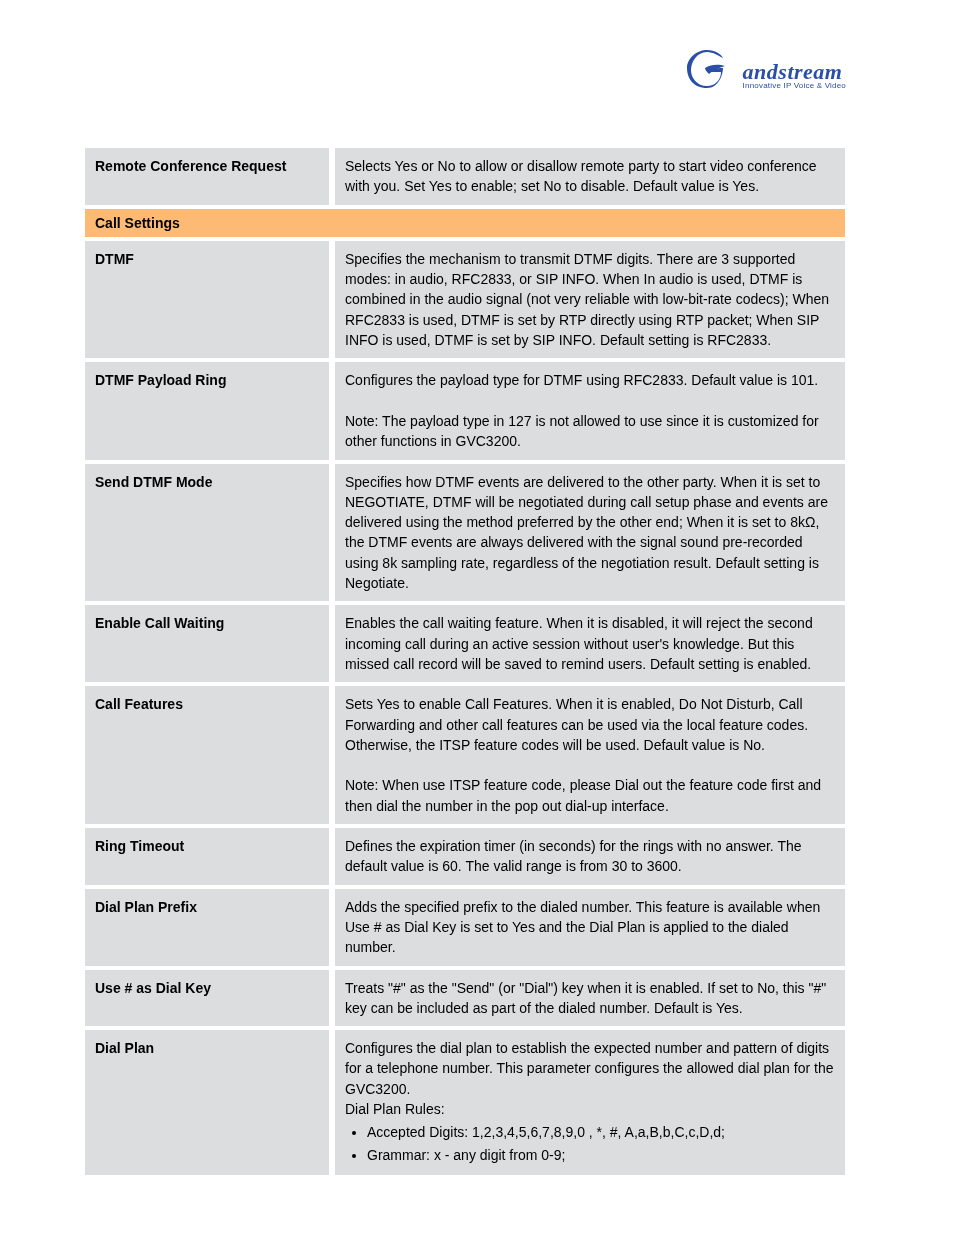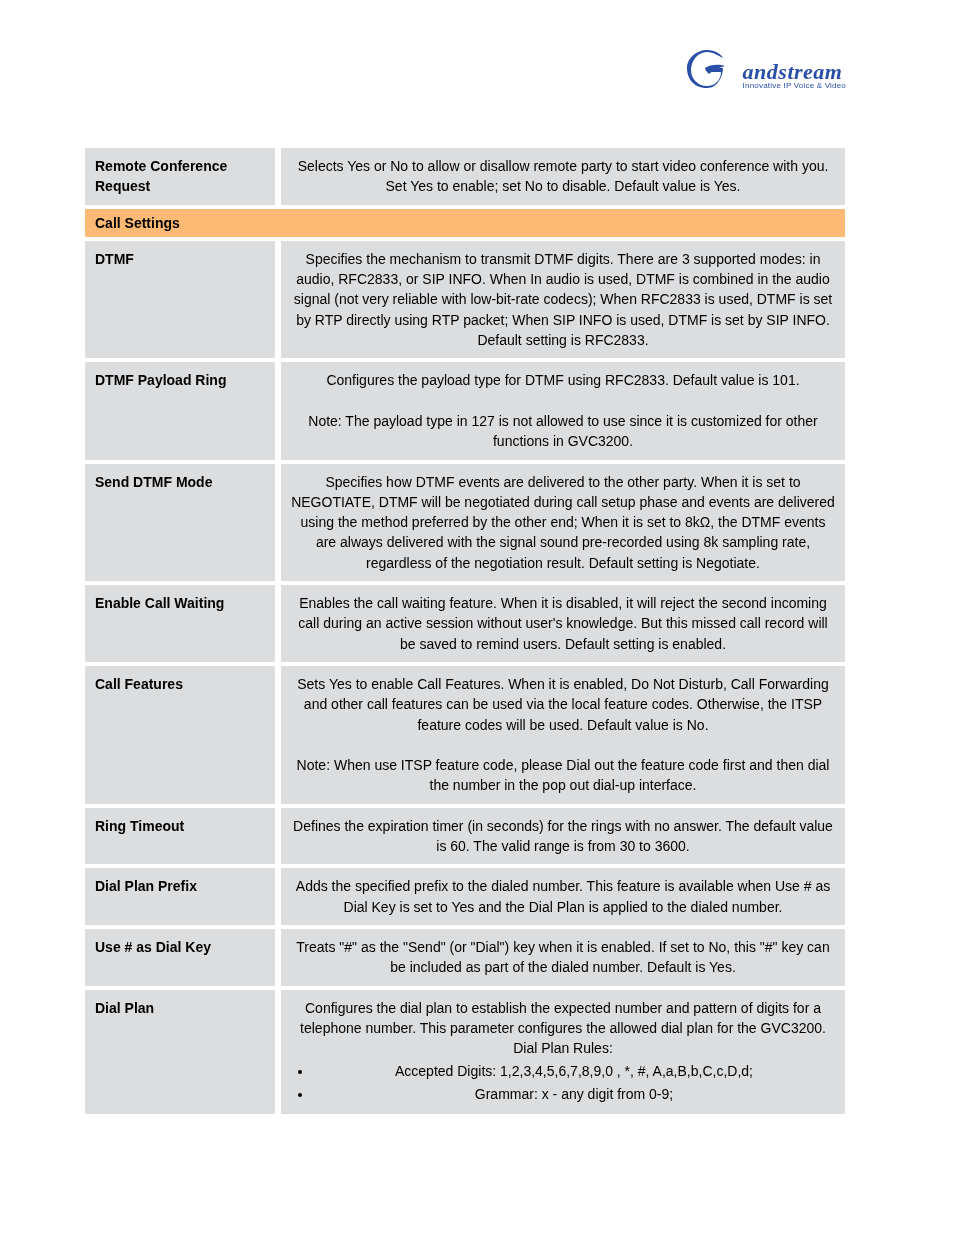--- a/index.html
+++ b/index.html
@@ -46,27 +46,26 @@
   .table-area td, .table-area th {
     padding: 8px 10px;
     vertical-align: top;
     font-size: 14px;
     line-height: 1.45;
   }
   .row-sep {
     border-bottom: 4px solid #ffffff;
   }
   .col-left {
-    width: 190px;
+    width: 244px;
     background: #dcdddf;
     font-weight: bold;
   }
   .col-right {
     background: #dcdddf;
-    text-align: center;
   }
   .col-gap {
     width: 6px;
     background: #ffffff;
     padding: 0 !important;
   }
   .section-row td {
     background: #fdba74;
     color: #000;
     font-weight: bold;

